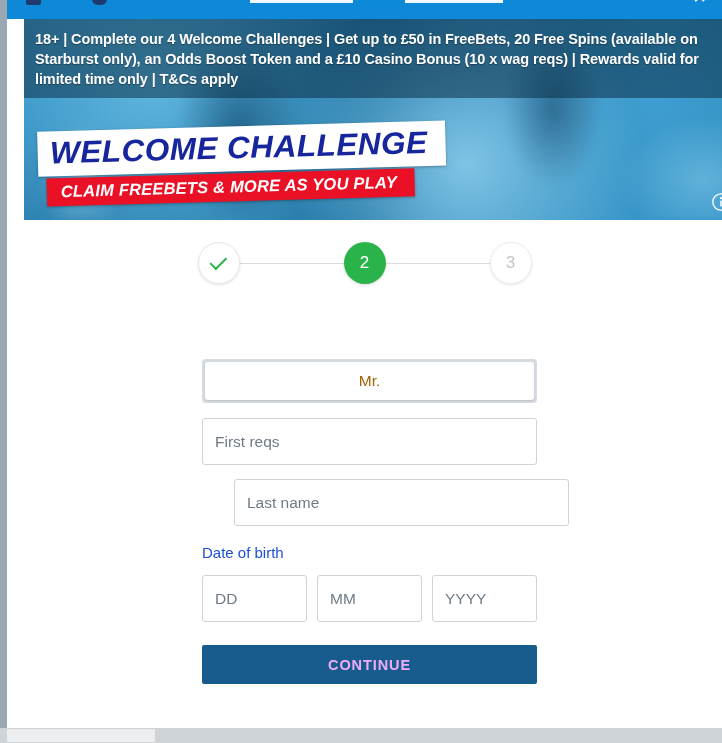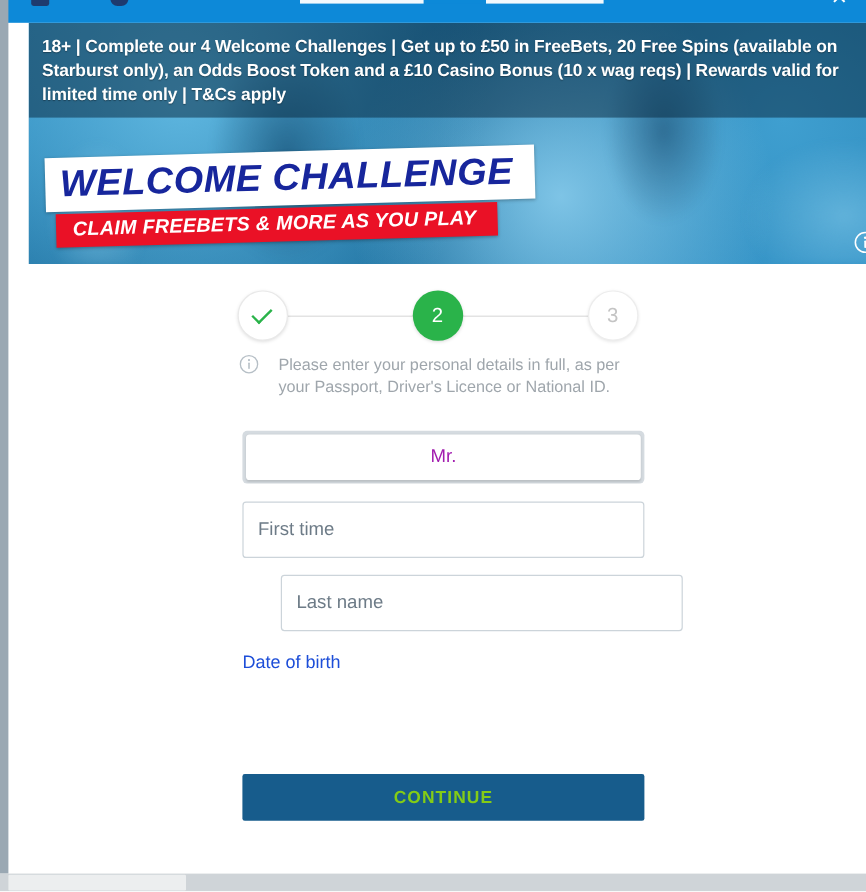--- a/index.html
+++ b/index.html
@@ -255,21 +255,21 @@
     display: flex;
     padding: 3px;
   }
   .title-opt {
     flex: 1 1 0;
     display: flex;
     align-items: center;
     justify-content: center;
     font-family: "Liberation Sans", sans-serif;
     font-size: 15.5px;
-    color: #a21caf;
+    color: #a16207;
     border-radius: 3px;
     cursor: pointer;
   }
   .title-opt.selected {
     background: #ffffff;
     box-shadow: 0 1px 2px rgba(0,0,0,.13);
   }
 
   
   .field {
@@ -322,21 +322,21 @@
   }
 
   .continue-btn {
     position: absolute;
     left: 195px; top: 425px;
     width: 335px;
     height: 39px;
     background: #175c8c;
     border: none;
     border-radius: 2px;
-    color: #84cc16;
+    color: #f0abfc;
     font-family: "Liberation Sans", sans-serif;
     font-size: 14.5px;
     font-weight: bold;
     letter-spacing: 0.9px;
     cursor: pointer;
   }
 
   
   .hscrollbar {
     position: absolute;
@@ -404,38 +404,35 @@
     <div class="stepper">
       <div class="step done">
         <span class="tick"></span>
       </div>
       <div class="step-line"></div>
       <div class="step current">2</div>
       <div class="step-line"></div>
       <div class="step upcoming">3</div>
     </div>
 
-    <div class="note">
-      <svg class="note-icon" width="17" height="17" viewBox="0 0 17 17">
-        <circle cx="8.5" cy="8.5" r="7.2" fill="none" stroke="#b6bfc6" stroke-width="1.1"></circle>
-        <circle cx="8.5" cy="5.1" r="0.95" fill="#b6bfc6"></circle>
-        <rect x="7.85" y="7.1" width="1.3" height="5.4" rx="0.55" fill="#b6bfc6"></rect>
-      </svg>
-      <div class="note-text">Please enter your personal details in full, as per your Passport, Driver's Licence or National ID.</div>
-    </div>
 
     <div class="title-toggle">
       <div class="title-opt selected">Mr.</div>
     </div>
 
-    <div class="field first">First time</div>
+    <div class="field first">First reqs</div>
     <div class="field last">Last name</div>
 
     <div class="dob-label">Date of birth</div>
 
+    <div class="dob-row">
+      <div class="dob-box">DD</div>
+      <div class="dob-box">MM</div>
+      <div class="dob-box">YYYY</div>
+    </div>
 
     <button class="continue-btn">CONTINUE</button>
   </div>
 
   <div class="left-edge"></div>
 
   <div class="viewport-bottom-gap"></div>
 
   <div class="hscrollbar">
     <div class="thumb"></div>

